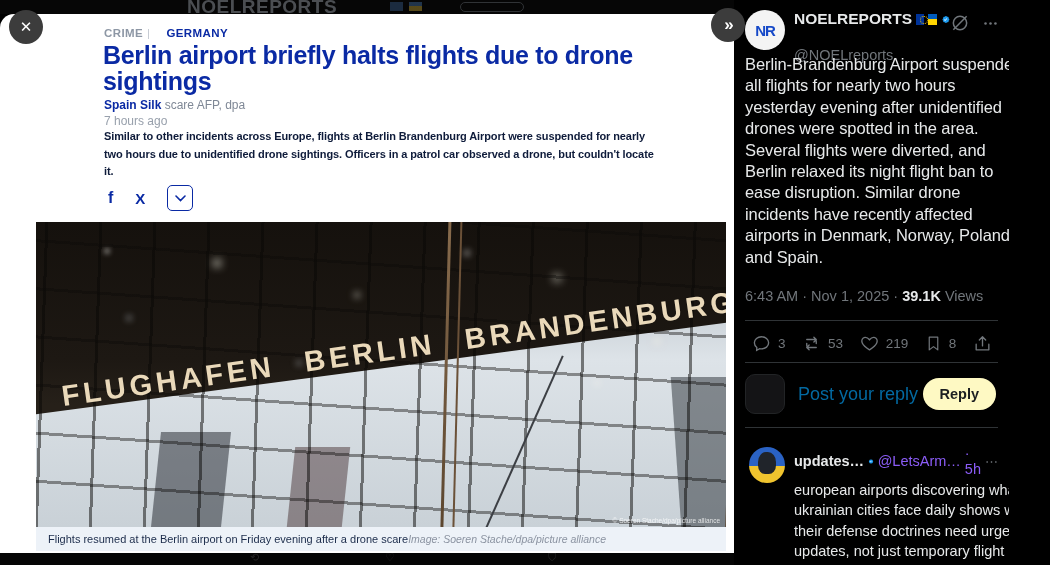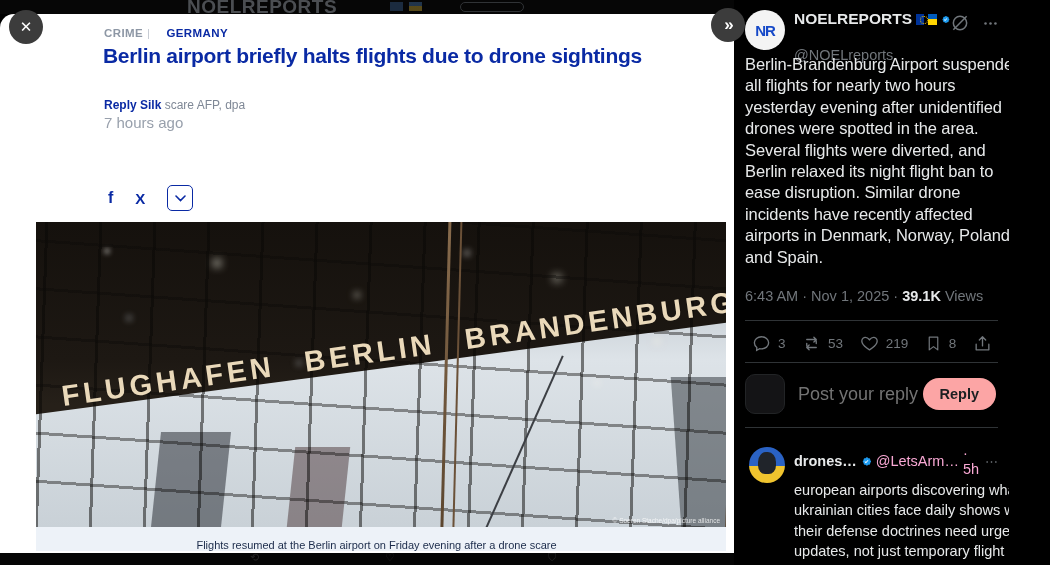--- a/index.html
+++ b/index.html
@@ -19,24 +19,24 @@
   .article-panel { position:absolute; left:0; top:14px; width:757px; height:539px; background:#fff; border-radius:14px 14px 0 0; overflow:hidden; }
 
   .close-btn, .next-btn { position:absolute; width:34px; height:34px; border-radius:50%; background:#3c3c3c; border:none; color:#fff; display:flex; align-items:center; justify-content:center; cursor:pointer; z-index:5; }
   .close-btn { left:9px; top:10px; font-size:15px; }
   .next-btn { left:711px; top:8px; font-size:17px; font-weight:700; letter-spacing:-2px; }
 
   .cat-row { position:absolute; left:104px; top:13px; font-size:11.5px; font-weight:700; letter-spacing:.4px; }
   .cat-crime { color:#8d97a5; }
   .cat-sep { color:#c3c9d1; font-weight:400; padding:0 4px; }
   .cat-germany { color:#0a2aa4;margin-left:12px; }
-  .art-title { position:absolute; left:103px; top:29px; width:590px; font-size:21px; line-height:25.5px; font-weight:700; color:#0a2aa4; letter-spacing:-.3px; }
+  .art-title { position:absolute; left:103px; top:29px; width:590px; font-size:25px; line-height:25.5px; font-weight:700; color:#0a2aa4; letter-spacing:-.3px; }
   .byline { position:absolute; left:104px; top:84px; font-size:12px; color:#7f8896; }
   .byline b { color:#0a2aa4; font-weight:700; }
-  .time-ago { position:absolute; left:104px; top:100px; font-size:15px; color:#98a0ac; }
+  .time-ago { position:absolute; left:104px; top:100px; font-size:12px; color:#98a0ac; }
   .teaser { position:absolute; left:104px; top:114px; width:552px; font-size:11px; font-weight:700; line-height:17.5px; color:#0e1b3a; letter-spacing:-.1px; }
   .share-row { position:absolute; left:108px; top:171px; display:flex; align-items:center; gap:22px; }
   .share-f { font-size:16px; font-weight:700; color:#0a2aa4; background:none; border:none; cursor:pointer; }
   .share-x { font-size:15px; font-weight:700; color:#0a2aa4; background:none; border:none; cursor:pointer; }
   .share-more { width:26px; height:26px; border:1.5px solid #0a2aa4; border-radius:5px; background:#fff; display:flex; align-items:center; justify-content:center; cursor:pointer; }
 
   
   .photo { position:absolute; left:36px; top:208px; width:690px; height:305px; background:linear-gradient(180deg,#15110d 0%, #1d1813 45%, #262019 60%); overflow:hidden; }
   .photo-light { position:absolute; inset:0; background:linear-gradient(180deg,#a7b0b8 0%, #dde3e8 45%, #c9d1d7 100%); clip-path:polygon(0 63%, 50% 48%, 100% 33%, 100% 100%, 0 100%); }
   .photo-grid-v { position:absolute; inset:-6%; background:repeating-linear-gradient(92deg, rgba(8,7,5,0) 0 51px, rgba(8,7,5,.5) 51px 54px); }
@@ -51,21 +51,21 @@
   .cable.c1 { left:408px; transform:rotate(1.5deg); }
   .cable.c2 { left:420px; transform:rotate(1.5deg); width:2px; background:#6b5138; }
   .cable.c3 { left:694px; transform:rotate(2deg); }
   .cable.c5 { left:470px; top:40%; height:90%; transform:rotate(24deg); width:2px; background:#3c3f44; }
   .refl1 { position:absolute; left:120px; bottom:0; width:70px; height:95px; background:rgba(45,50,56,.55); transform:skewX(-6deg); }
   .refl2 { position:absolute; left:255px; bottom:0; width:55px; height:80px; background:rgba(60,35,38,.45); transform:skewX(-6deg); }
   .refl3 { position:absolute; left:640px; bottom:0; width:60px; height:150px; background:rgba(40,46,52,.5); transform:skewX(4deg); }
   .building-text { position:absolute; left:26px; top:158px; transform:rotate(-8deg); transform-origin:left center; white-space:nowrap; font-size:29px; font-weight:600; color:#ead9ba; letter-spacing:4px; word-spacing:18px; text-shadow:0 0 1px rgba(0,0,0,.3); }
   .watermark { position:absolute; right:6px; bottom:3px; font-size:6.5px; color:rgba(255,255,255,.78); }
 
-  .caption-bar { position:absolute; left:36px; top:513px; width:690px; height:24px; background:#edf2f8; display:flex; align-items:center; justify-content:flex-end; padding:0 21px 0 12px;flex-direction:column; }
+  .caption-bar { position:absolute; left:36px; top:513px; width:690px; height:24px; background:#edf2f8; display:flex; align-items:center; justify-content:flex-start; padding:0 21px 0 12px; }
   .caption-text { font-size:11px; color:#1b2b4a; }
   .caption-credit { font-size:10.5px; font-style:italic; color:#8b93a1; }
 
   
   .tweet-panel { position:absolute; left:734px; top:0; width:275px; height:565px; background:#000; color:#e7e9ea; overflow:hidden; }
   .tw-header { position:absolute; left:11px; top:10px; right:10px; display:flex; align-items:flex-start; }
   .tw-avatar { width:40px; height:40px; border-radius:50%; background:#f4f4f4; display:flex; align-items:center; justify-content:center; font-weight:700; font-size:15px; color:#1649c8; letter-spacing:-1px; flex:0 0 auto; cursor:pointer; }
   .tw-names { margin-left:9px; flex:1; min-width:0; }
   .tw-name-row { display:flex; align-items:center; gap:4px; }
   .tw-display { font-size:15.5px; font-weight:700; color:#e7e9ea; cursor:pointer; }
@@ -78,30 +78,30 @@
   .icon-btn { background:none; border:none; color:#71767b; cursor:pointer; display:flex; align-items:center; padding:0; }
   .tw-text { position:absolute; left:11px; top:54px; width:278px; font-size:16.5px; line-height:21.4px; color:#e7e9ea; letter-spacing:-.1px; }
   .tw-meta { position:absolute; left:11px; top:288px; font-size:14.5px; color:#71767b;text-align:center; }
   .tw-meta b { color:#e7e9ea; font-weight:700; }
   .divider { position:absolute; left:11px; right:11px; height:0; border-top:1px solid #2f3336; }
   .d1 { top:320px; } .d2 { top:362px; } .d3 { top:427px; }
   .tw-actions { position:absolute; left:11px; right:11px; top:326px; height:34px; display:flex; align-items:center; justify-content:space-between; padding:0 6px 0 7px; }
   .act { display:flex; align-items:center; gap:7px; background:none; border:none; color:#71767b; font-size:13.5px; cursor:pointer; font-family:inherit; }
   .reply-box { position:absolute; left:11px; right:13px; top:372px; height:44px; display:flex; align-items:center; cursor:text; }
   .reply-avatar { width:40px; height:40px; border-radius:10px; background:#141416; border:1px solid #222426; flex:0 0 auto; }
-  .reply-placeholder { margin-left:13px; font-size:18px; color:#737373; flex:1; }
-  .reply-btn { background:#fca5a5; color:#1c1f21; font-weight:700; font-size:14.5px; border:none; border-radius:17px; padding:8px 17px; cursor:default; font-family:inherit; }
+  .reply-placeholder { margin-left:13px; font-size:18px; color:#0369a1; flex:1; }
+  .reply-btn { background:#fef9c3; color:#1c1f21; font-weight:700; font-size:14.5px; border:none; border-radius:17px; padding:8px 17px; cursor:default; font-family:inherit; }
 
   .reply-item { position:absolute; left:15px; right:10px; top:445px; }
   .rp-avatar { position:absolute; left:0; top:2px; width:36px; height:36px; border-radius:50%; background:linear-gradient(#2a62c4 52%, #f0c42e 52%); overflow:hidden; cursor:pointer; }
   .rp-avatar::after { content:""; position:absolute; left:9px; top:5px; width:18px; height:22px; border-radius:45% 45% 40% 40%; background:#20242a; }
   .rp-body { margin-left:45px; }
   .rp-head { display:flex; align-items:center; gap:4px; font-size:14.5px; }
   .rp-name { font-weight:700; color:#e7e9ea; cursor:pointer; }
-  .rp-handle, .rp-time { color:#f9a8d4; }
+  .rp-handle, .rp-time { color:#8b5cf6; }
   .rp-more { margin-left:auto; color:#71767b; background:none; border:none; font-size:13px; cursor:pointer; letter-spacing:1px; }
   .rp-text { margin-top:3px; width:242px; font-size:14.5px; font-weight:500; line-height:20.4px; color:#e7e9ea; }
 
   svg { display:block; }
 </style>
 </head>
 <body>
 
 <div class="stage">
 
@@ -123,23 +123,24 @@
   <button class="next-btn">
     <span>»</span>
   </button>
 
   <div class="article-panel">
     <div class="cat-row">
       <span class="cat-crime">CRIME</span><span class="cat-sep">|</span><span class="cat-germany">GERMANY</span>
     </div>
     <h1 class="art-title">Berlin airport briefly halts flights due to drone sightings</h1>
     <div class="byline">
-      <b>Reply Silk</b><span> scare AFP, dpa</span>
+      <b>Spain Silk</b><span> scare AFP, dpa</span>
     </div>
     <div class="time-ago">7 hours ago</div>
+    <p class="teaser">Similar to other incidents across Europe, flights at Berlin Brandenburg Airport were suspended for nearly two hours due to unidentified drone sightings. Officers in a patrol car observed a drone, but couldn't locate it.</p>
 
     <div class="share-row">
       <button class="share-f">
         <span>f</span>
       </button>
       <button class="share-x">
         <span>X</span>
       </button>
       <button class="share-more">
         <svg width="11" height="7" viewBox="0 0 11 7">
@@ -159,20 +160,21 @@
       <div class="cable c1"></div>
       <div class="cable c2"></div>
       <div class="cable c3"></div>
 
       <div class="cable c5"></div>
       <div class="building-text">FLUGHAFEN BERLIN BRANDENBURG</div>
       <div class="watermark">© Soeren Stache/dpa/picture alliance</div>
     </div>
     <div class="caption-bar">
       <span class="caption-text">Flights resumed at the Berlin airport on Friday evening after a drone scare</span>
+      <span class="caption-credit">Image: Soeren Stache/dpa/picture alliance</span>
     </div>
   </div>
 
   <div class="tweet-panel">
 
     <div class="tw-header">
       <div class="tw-avatar">
         <span>NR</span>
       </div>
       <div class="tw-names">
@@ -251,21 +253,21 @@
       <div class="reply-placeholder">Post your reply</div>
       <button class="reply-btn">Reply</button>
     </div>
 
     <div class="divider d3"></div>
 
     <div class="reply-item">
       <div class="rp-avatar"></div>
       <div class="rp-body">
         <div class="rp-head">
-          <span class="rp-name">drones…</span>
+          <span class="rp-name">updates…</span>
           <svg width="15" height="15" viewBox="0 0 22 22">
               <path fill="#1d9bf0" d="M20.4 11c0-1.2-.7-2.2-1.7-2.7.3-1.1 0-2.3-.8-3.2-.9-.8-2.1-1.1-3.2-.8C14.2 3.3 13.2 2.6 12 2.6s-2.2.7-2.7 1.7c-1.1-.3-2.3 0-3.2.8-.8.9-1.1 2.1-.8 3.2-1 .5-1.7 1.5-1.7 2.7s.7 2.2 1.7 2.7c-.3 1.1 0 2.3.8 3.2.9.8 2.1 1.1 3.2.8.5 1 1.5 1.7 2.7 1.7s2.2-.7 2.7-1.7c1.1.3 2.3 0 3.2-.8.8-.9 1.1-2.1.8-3.2 1-.5 1.7-1.5 1.7-2.7z"></path>
               <path fill="#fff" d="M9.9 14.4l-2.8-2.7 1.2-1.2 1.6 1.6 4-4.2 1.2 1.2-5.2 5.3z"></path>
             </svg>
           <span class="rp-handle">@LetsArm…</span>
           <span class="rp-time">· 5h</span>
           <button class="rp-more">⋯</button>
         </div>
         <div class="rp-text">european airports discovering what ukrainian cities face daily shows why their defense doctrines need urgent updates, not just temporary flight bans.</div>
       </div>

